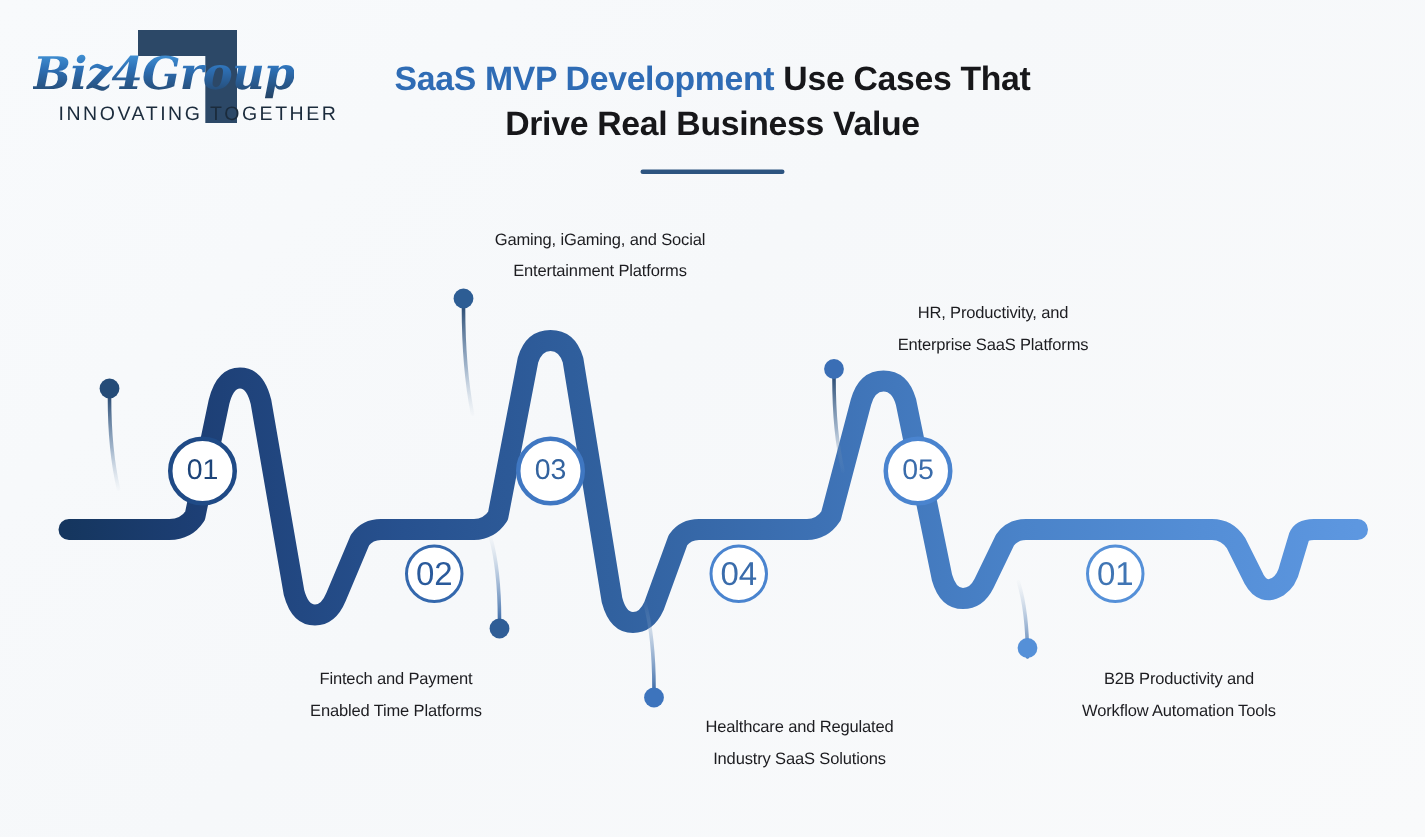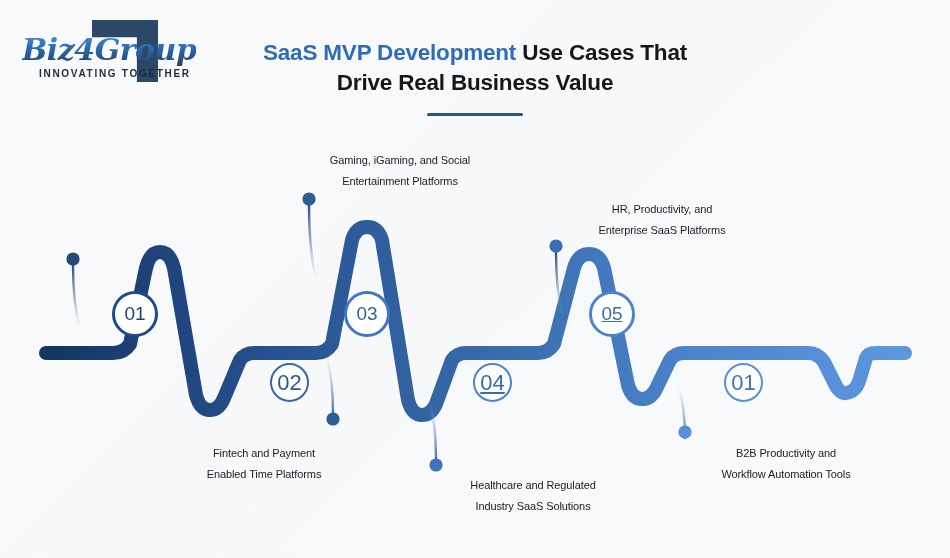--- a/index.html
+++ b/index.html
@@ -53,22 +53,22 @@
     -webkit-background-clip: text;
     background-clip: text;
     color: transparent;
     white-space: nowrap;
     z-index: 3;
   }
   #logo-tag {
     position: absolute;
     left: 10px;
     top: 50px;
-    font-size: 10px;
-    font-weight: bold;
+    font-size: 13px;
+    font-weight: normal;
     letter-spacing: 1.7px;
     color: #1b2b3c;
     white-space: nowrap;
     z-index: 3;
     padding-left: 11px;
   }
 
   
   #heading {
     position: absolute;
@@ -147,21 +147,20 @@
     font-size: 22px;
     color: #2a5a9b;
   }
   .badge-lt {
     border-color: #3f77c2;
     color: #33639f;
   }
   .badge-lt2 {
     border-color: #4a84cf;
     color: #3a6cab;
-    text-decoration: underline;
   }
   .badge-lt3 {
     border-color: #5590d8;
     color: #4075b4;
   }
 </style>
 </head>
 <body>
 
 <div id="canvas">

